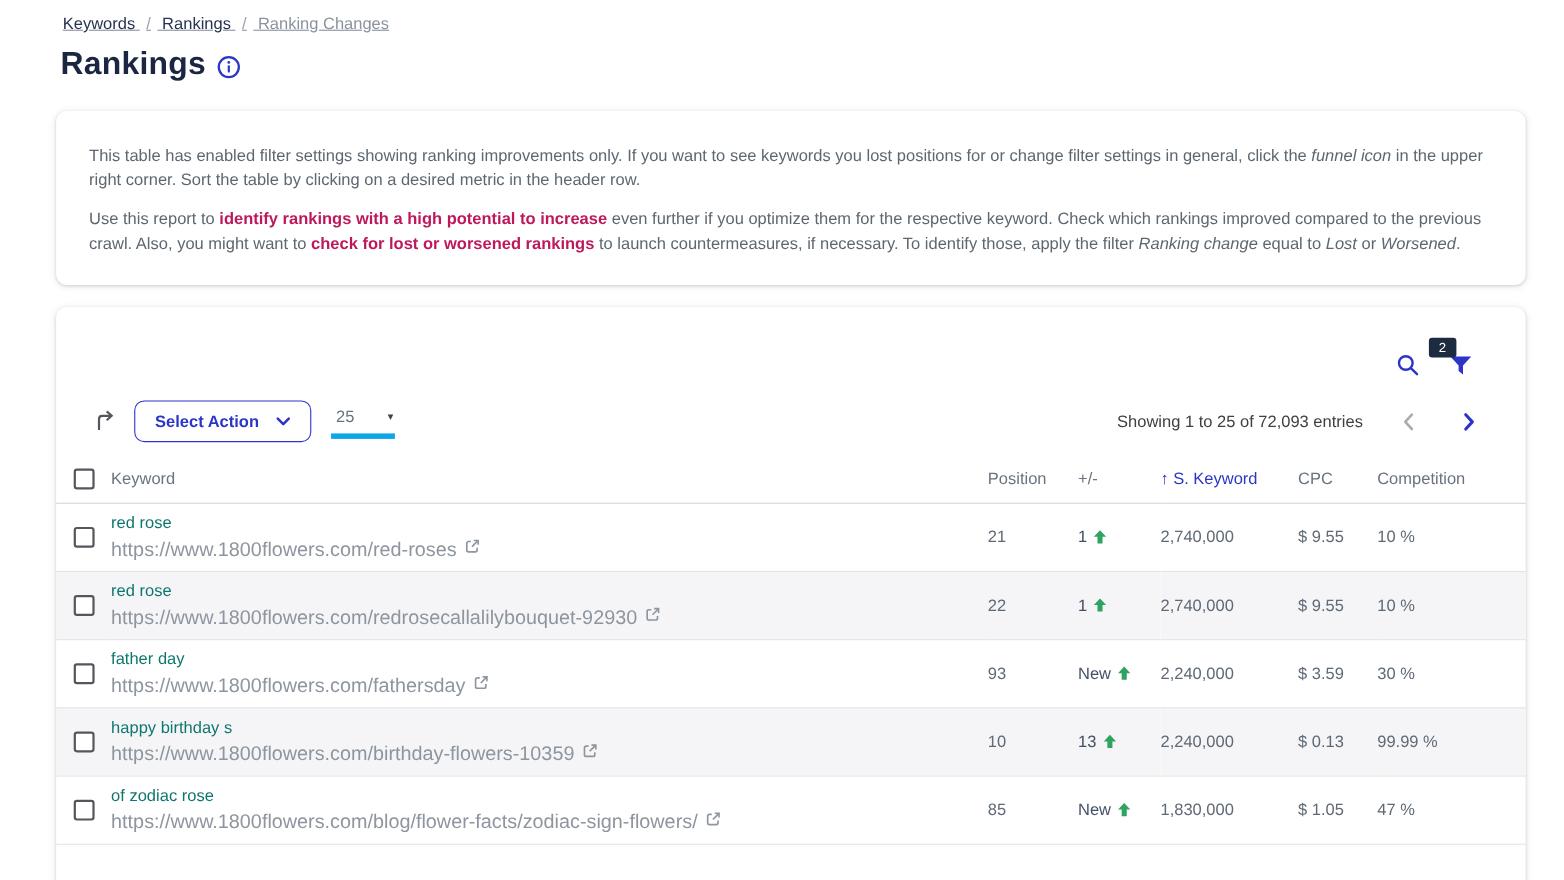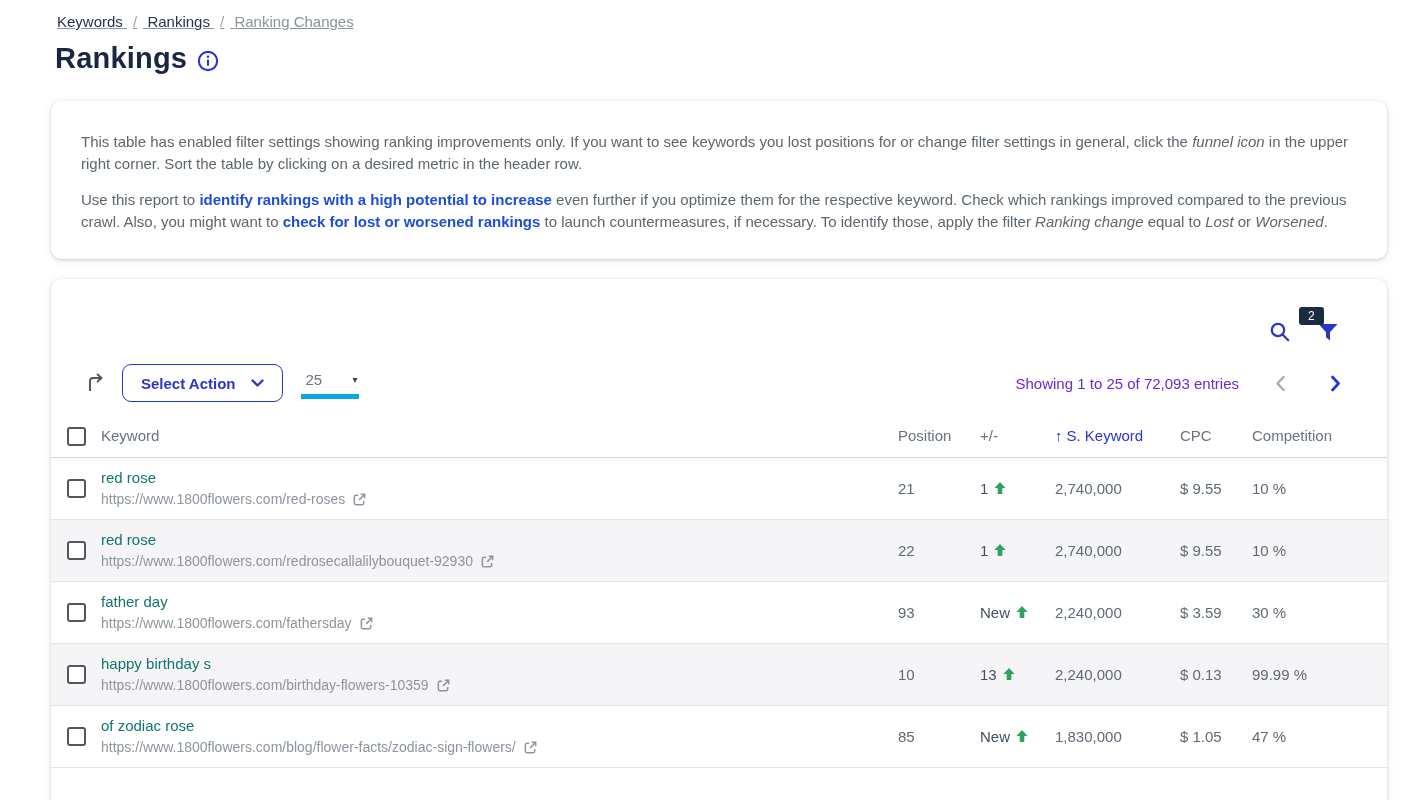--- a/index.html
+++ b/index.html
@@ -1,18 +1,18 @@
 <!DOCTYPE html>
 <html><head>
 <meta charset="utf-8">
 <style>
   * { margin:0; padding:0; box-sizing:border-box; }
   html,body { width:1422px; height:800px; overflow:hidden; background:#fff;
     font-family:"Liberation Sans","DejaVu Sans",sans-serif; }
-  .seg-list .b { font-weight:700; color:#1d4ed8; }
+  .seg-list .b { font-weight:700; color:#be185d; }
   .seg-list .i { font-style:italic; }
 
   
   .breadcrumb { padding:13px 0 0 57px; font-size:15px; color:#8a939e;text-decoration:underline; }
   .breadcrumb .crumb-link { color:#27324f; cursor:pointer; }
   .breadcrumb .sep { margin:0 6px; color:#9aa2ab; }
   .page-head { display:flex; align-items:center; gap:10px; margin:12px 0 0 55px; }
   .page-title { font-size:29px; font-weight:600; color:#1b2742; letter-spacing:.2px; }
   .info-icon { display:inline-flex; margin-top:4px; cursor:pointer; }
 
@@ -39,39 +39,39 @@
   .redirect-icon { display:inline-flex; cursor:pointer; margin-right:14px; }
   .select-action-btn { display:inline-flex; align-items:center; gap:16px; height:38px;
     padding:0 18px; border:1.5px solid #2b35c8; border-radius:9px; background:#fff;
     color:#2b35c8; font-size:15px; font-weight:600; cursor:pointer;
     font-family:"Liberation Sans",sans-serif; }
   .page-size { display:inline-flex; align-items:center; justify-content:space-between;
     width:58px; margin-left:18px; padding:4px 2px 6px 4px; border-bottom:5px solid #0ea5e9;
     color:#6a7380; font-size:15px; cursor:pointer; }
   .page-size .caret { font-size:10px; color:#3b4148; }
   .actions-right { margin-left:auto; display:flex; align-items:center; }
-  .showing-text { color:#6d28d9; font-size:15px; }
+  .showing-text { color:#404040; font-size:15px; }
   .pg-btn { display:inline-flex; cursor:pointer; padding:4px; }
   .pg-prev { margin-left:32px; }
   .pg-next { margin-left:36px; }
 
   
   table { width:100%; border-collapse:collapse; table-layout:fixed; margin-top:12px; }
   col.c-check{width:50px;} col.c-kw{width:797px;} col.c-pos{width:82px;}
   col.c-chg{width:75px;} col.c-vol{width:125px;} col.c-cpc{width:72px;} col.c-comp{width:135px;}
   thead th { height:42px; text-align:left; font-weight:400; font-size:15px; color:#6a7380;
     border-bottom:1px solid #d4d7da; cursor:pointer; }
   th.sorted { color:#2b35c8; }
   tbody td { height:62px; border-bottom:1px solid #e2e4e7; font-size:15px; color:#5f6a76;
     vertical-align:middle; }
   tbody tr:nth-child(even) { background:#f5f5f7; }
   .checkbox { display:inline-block; width:19px; height:19px; border:2px solid #53575c;
     border-radius:3px; background:#fff; cursor:pointer; margin-left:16px; vertical-align:middle; }
   .kw-link { color:#0f766e; font-size:15px; cursor:pointer; display:block; margin-bottom:5px; }
-  .kw-url { color:#8d959e; font-size:14px; display:flex; align-items:center; gap:7px; }
+  .kw-url { color:#8d959e; font-size:18px; display:flex; gap:7px; }
   .ext-icon { display:inline-flex; cursor:pointer; }
   .chg-cell { display:flex; align-items:center; gap:5px; color:#424f66; }
   .sort-arrow { margin-right:4px; }
 </style>
 </head>
 <body>
 
 <div class="breadcrumb">
   <span class="crumb-link">Keywords</span>
   <span class="sep">/</span>

